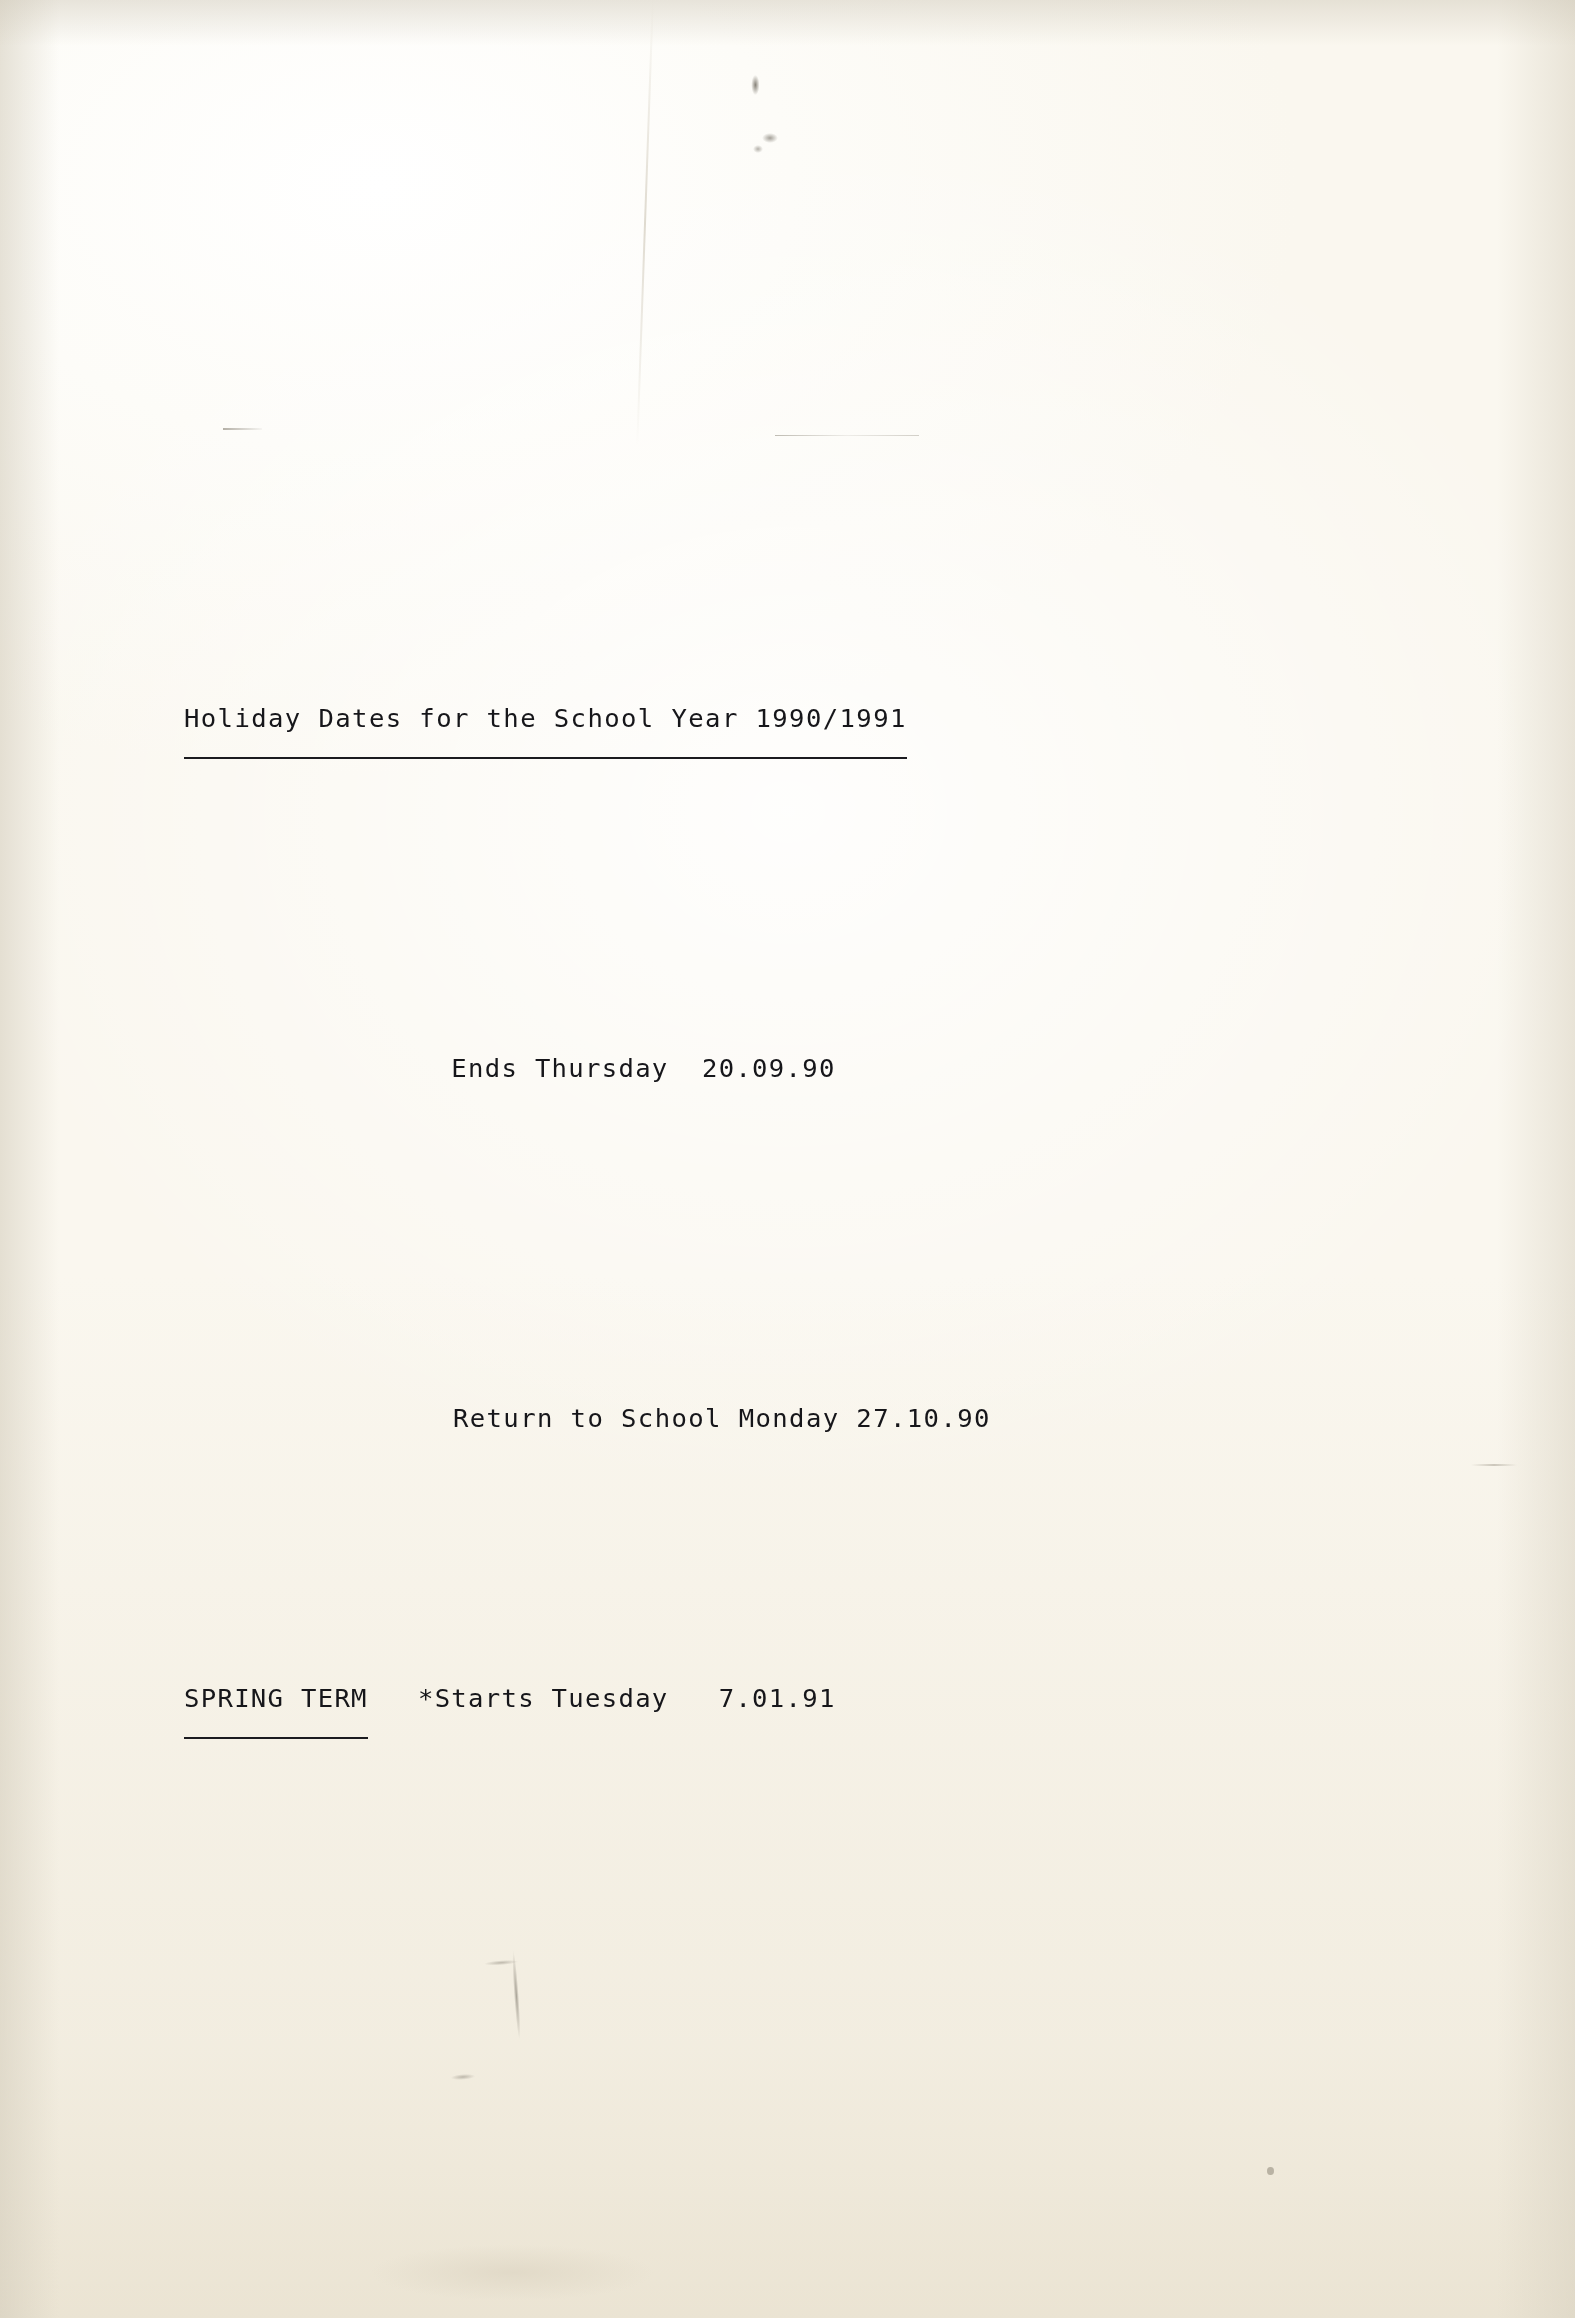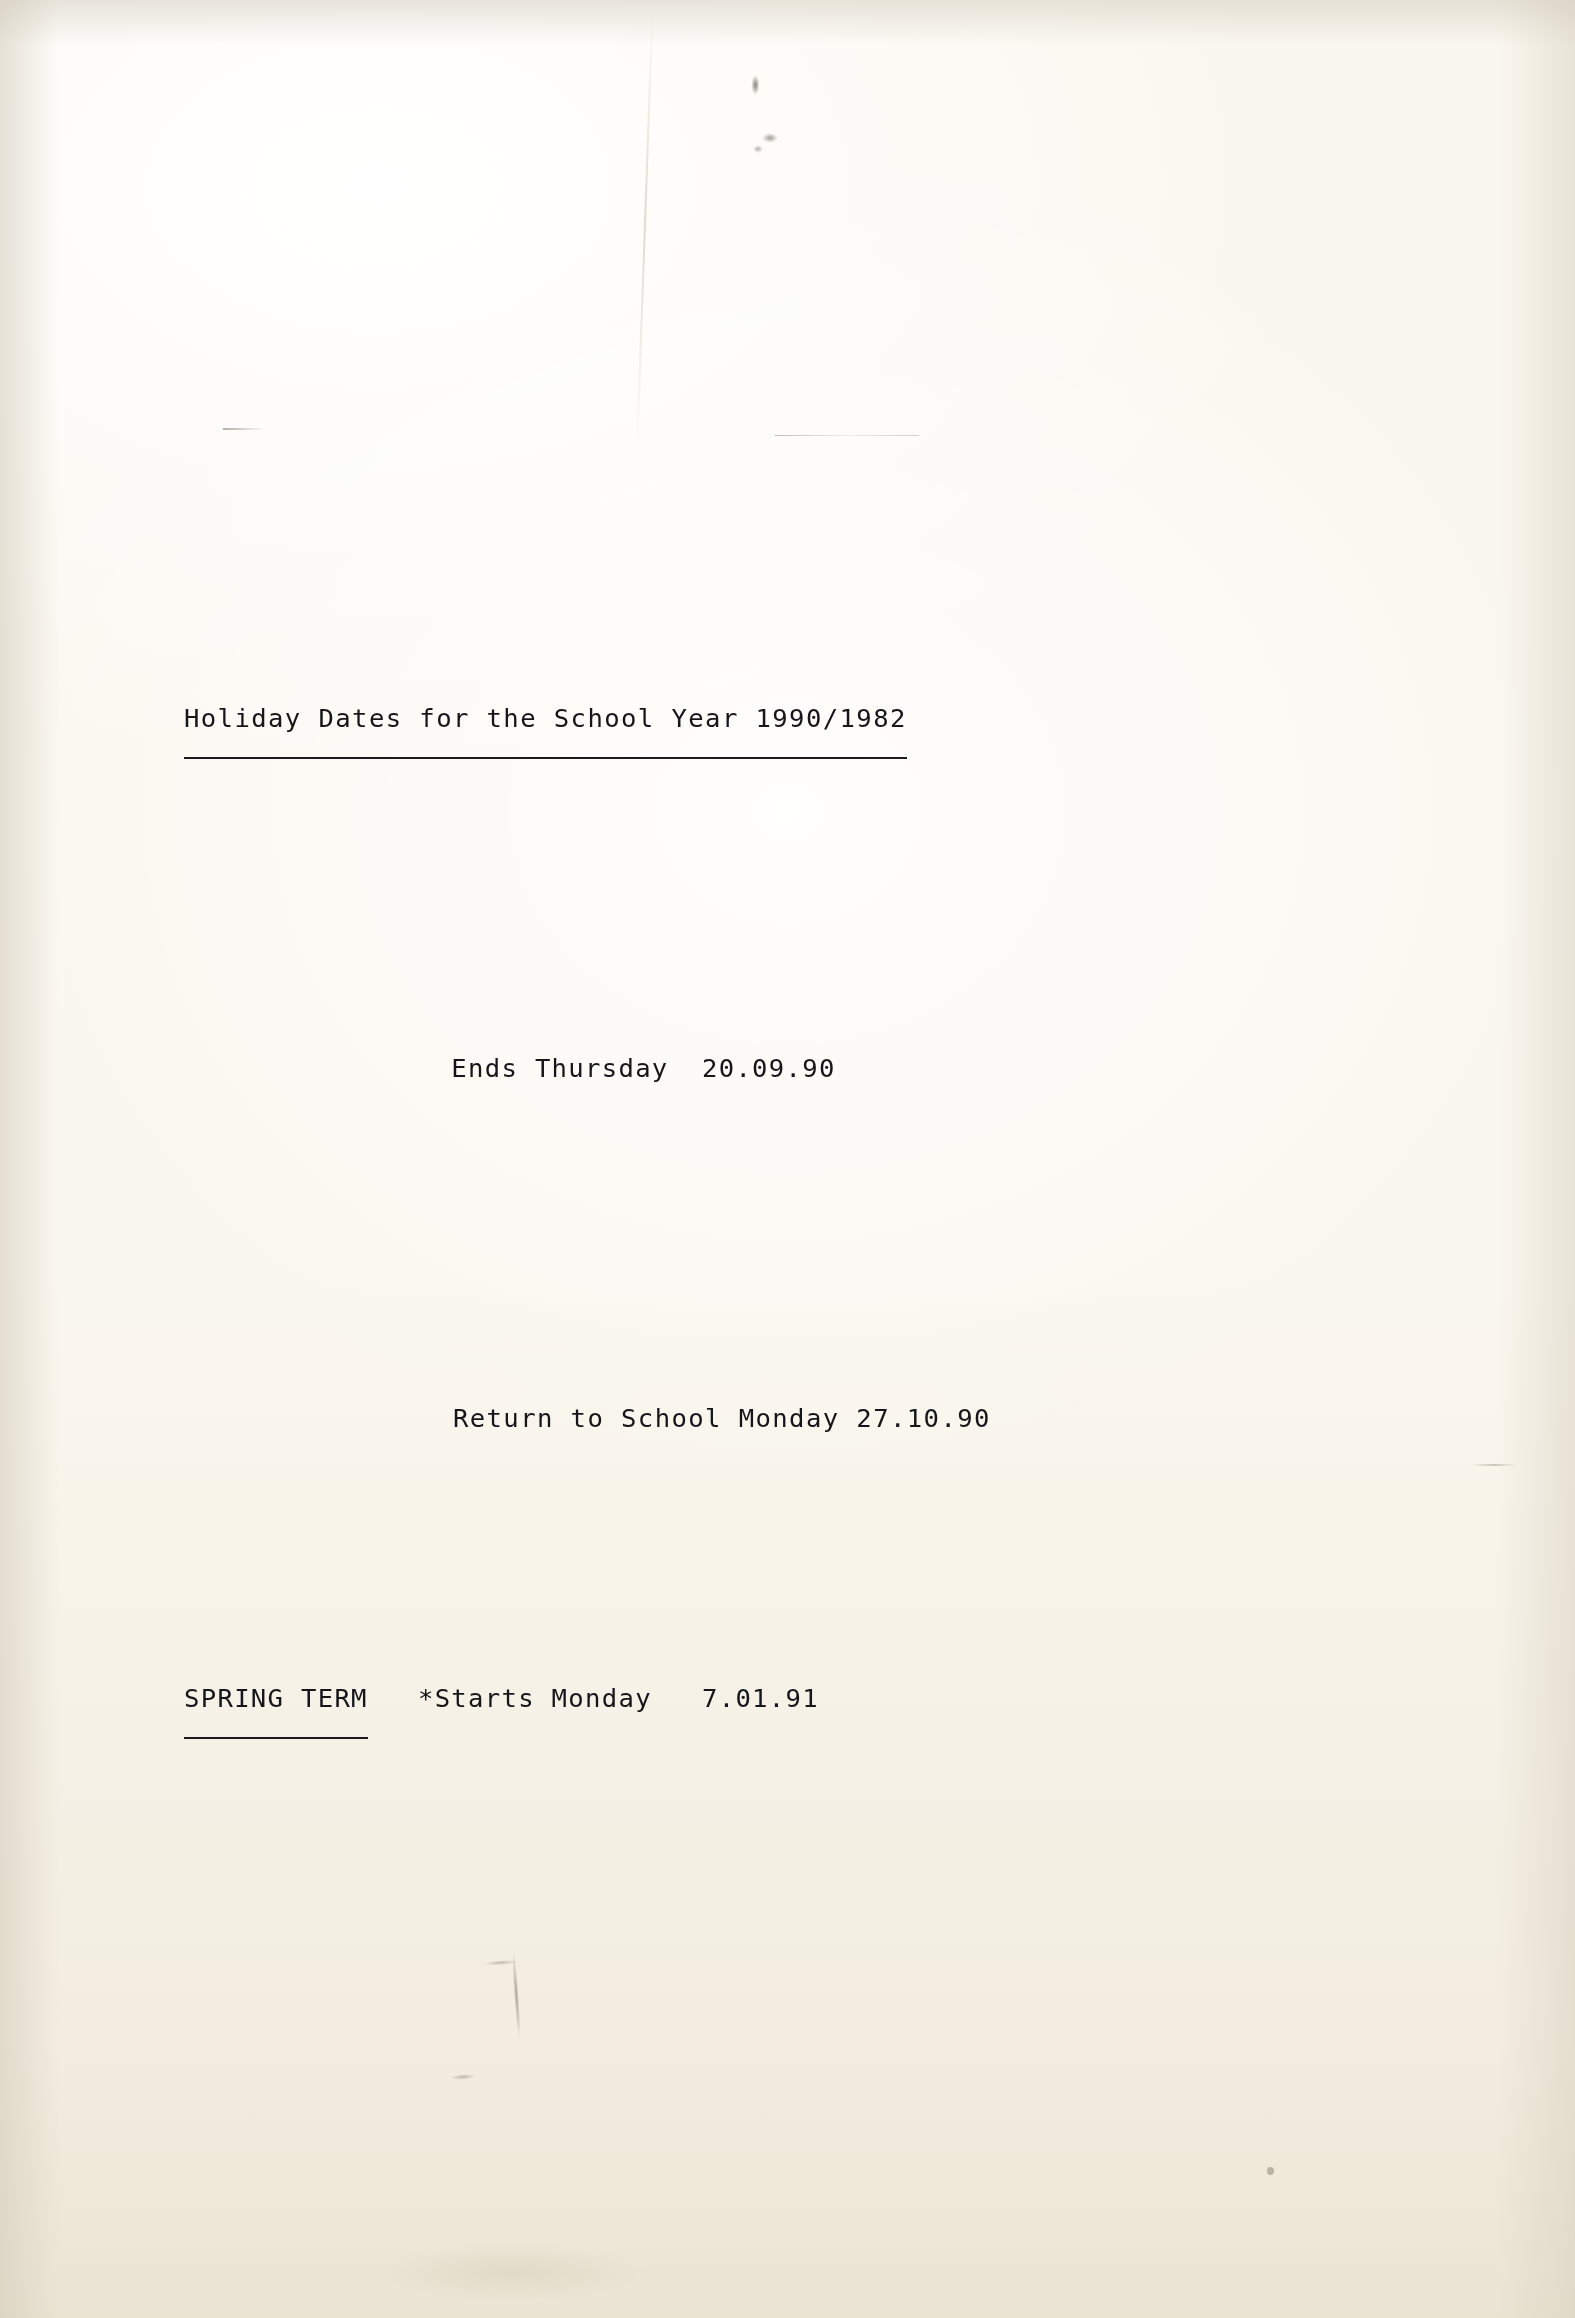--- a/index.html
+++ b/index.html
@@ -162,29 +162,29 @@
   <div class="mark mark-ink-top"></div>
   <div class="mark mark-dash-left"></div>
   <div class="mark mark-dash-mid"></div>
   <div class="mark mark-faint-right"></div>
   <div class="mark mark-pencil"></div>
   <div class="mark mark-dot-right"></div>
   <div class="mark mark-smudge-bottom"></div>
 
   <div class="doc">
 
-    <div class="line"><span class="u">Holiday Dates for the School Year 1990/1982</span><span></span></div>
+    <div class="line"><span class="u">Holiday Dates for the School Year 1990/1991</span><span></span></div>
 
 
     <div class="line"><span>                Ends Thursday  20.09.90</span></div>
 
 
     <div class="line"><span>                Return to School Monday 27.10.90</span></div>
 
-    <div class="line"><span class="u">SPRING TERM</span><span>   *Starts Monday   7.01.91</span></div>
+    <div class="line"><span class="u">SPRING TERM</span><span>   *Starts Tuesday   7.01.91</span></div>
 
     
 
     
 
     
 
     
 
     

